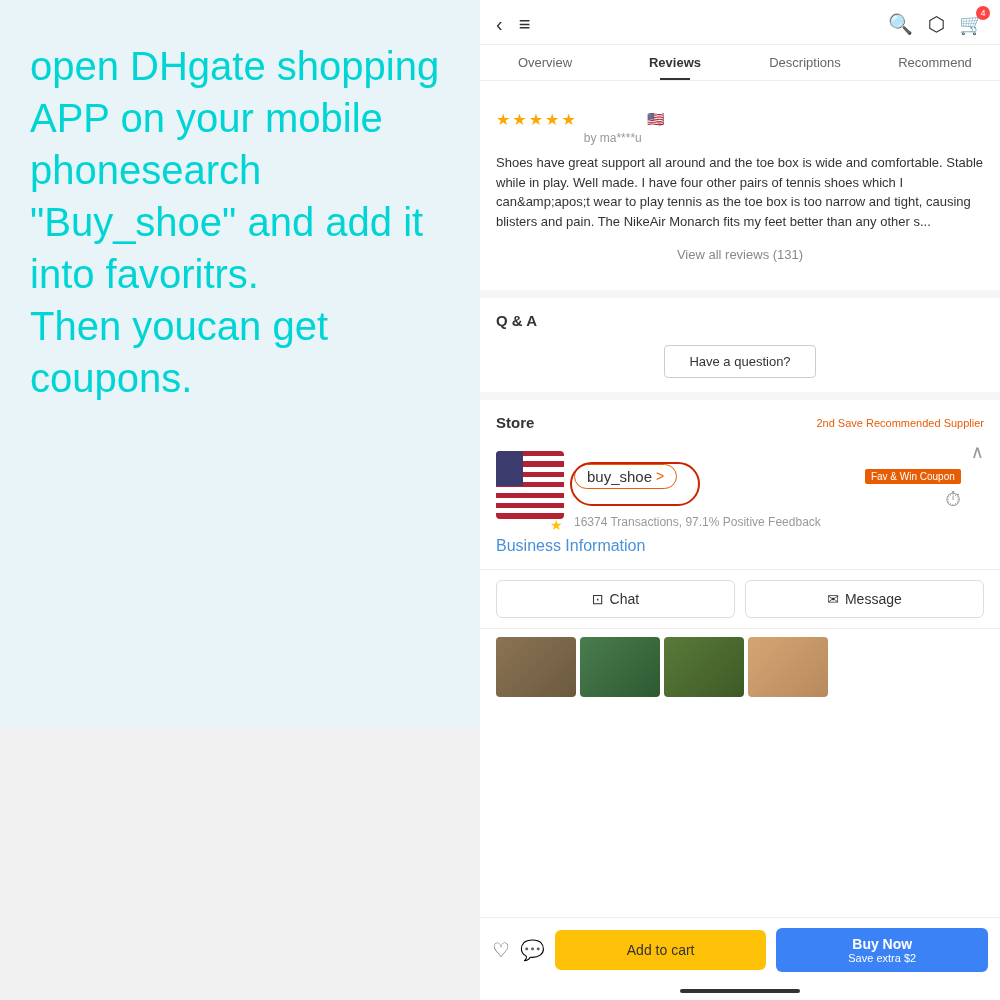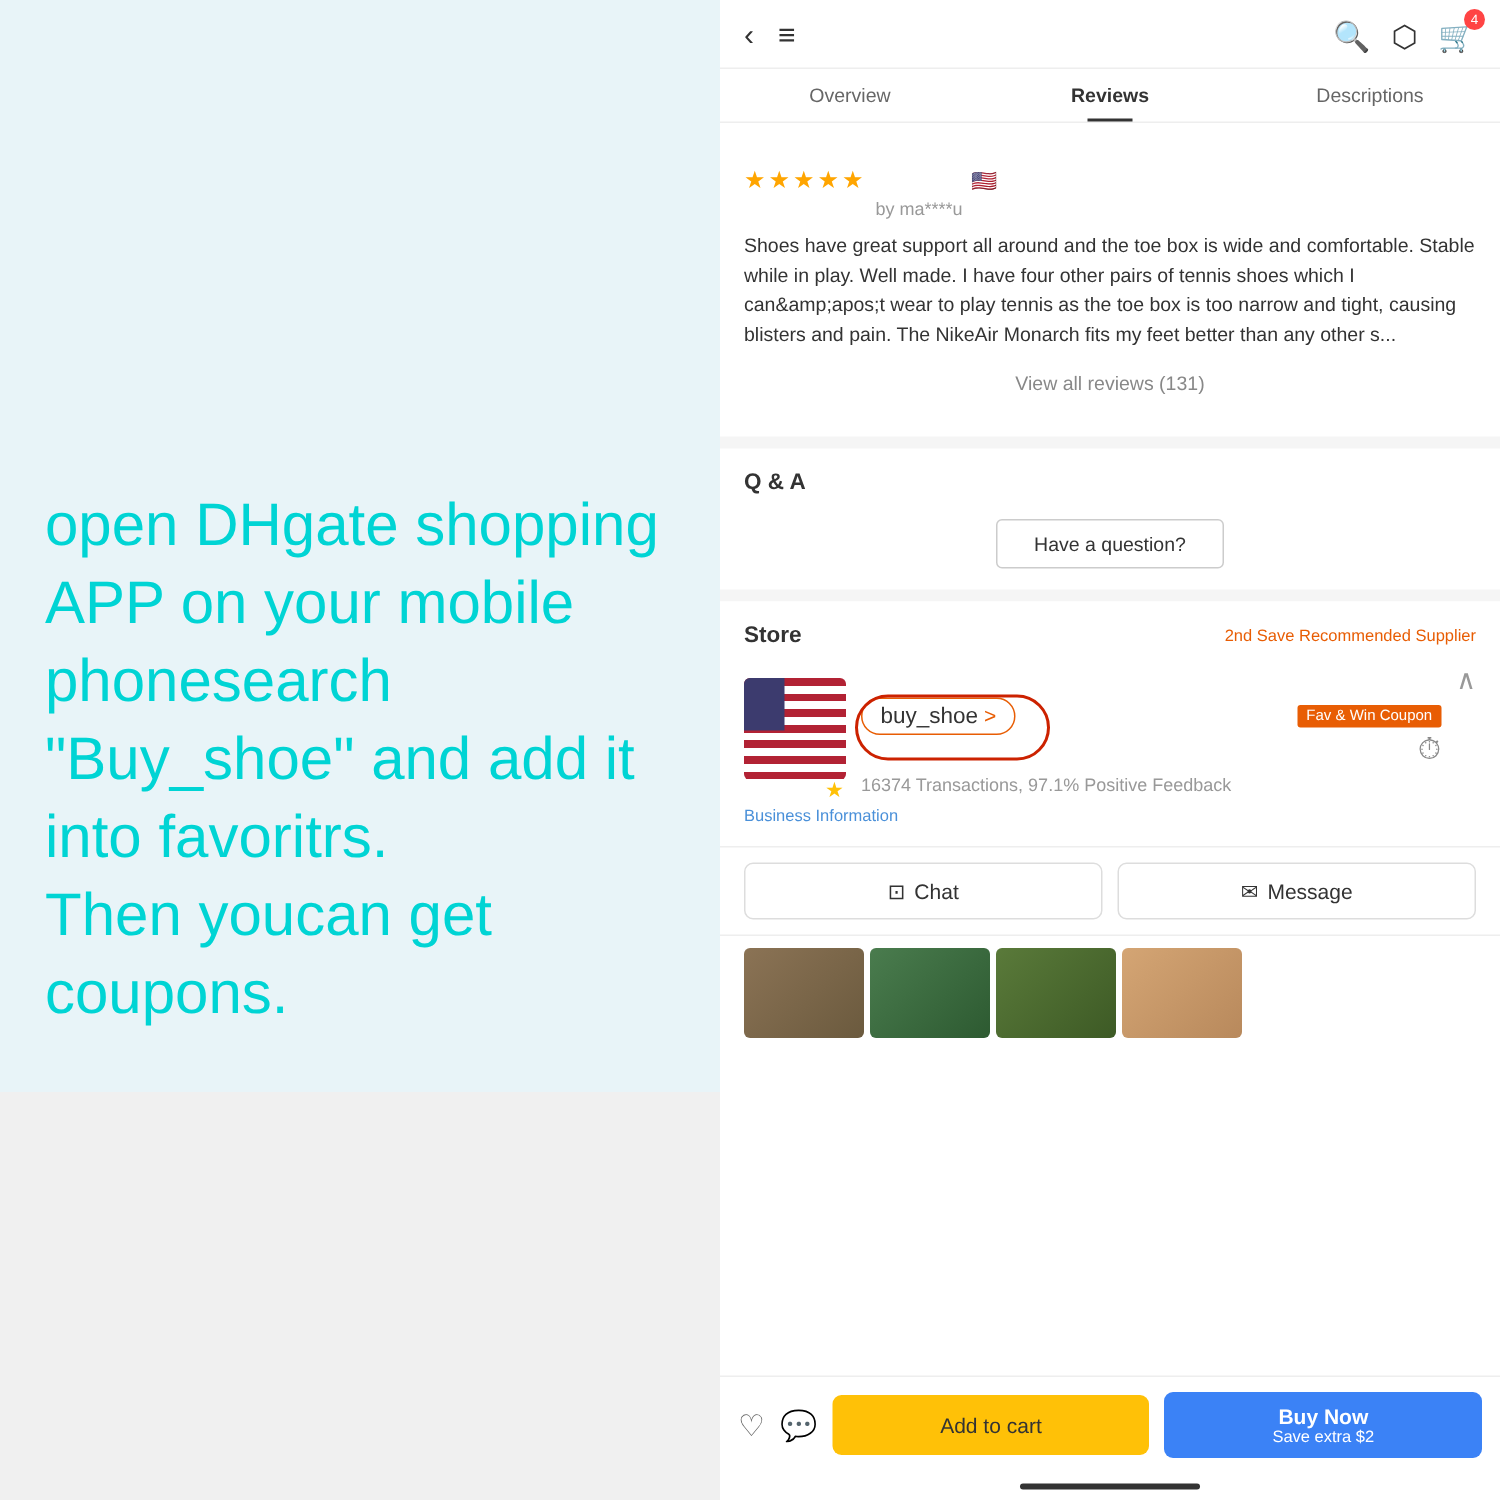--- a/index.html
+++ b/index.html
@@ -12,21 +12,21 @@
       background: #f0f0f0;
       overflow: hidden;
     }
 
     
     .left-panel {
       width: 480px;
       height: 728px;
       background: #e8f4f8;
       display: flex;
-      align-items: flex-end;
+      align-items: flex-start;
       justify-content: center;
       padding: 40px 30px;
     }
     .left-text {
       color: #00d4d4;
       font-size: 40px;
       font-weight: 500;
       line-height: 1.3;
       text-align: left;
     }
@@ -282,21 +282,21 @@
       position: absolute;
       bottom: -4px;
       left: 54px;
     }
     .store-stats {
       font-size: 12px;
       color: #999;
       margin-top: 4px;
     }
     .business-info-link {
-      font-size: 11px;
+      font-size: 16px;
       color: #4a90d9;
       display: block;
       margin-top: 6px;
       cursor: pointer;
     }
     .collapse-btn {
       position: absolute;
       right: 0;
       top: 0;
       font-size: 18px;
@@ -445,20 +445,23 @@
 
   <div class="tab-bar">
     <div class="tab-item">
       <span>Overview</span>
     </div>
     <div class="tab-item active">
       <span>Reviews</span>
     </div>
     <div class="tab-item">
       <span>Descriptions</span>
+    </div>
+    <div class="tab-item">
+      <span>Recommend</span>
     </div>
   </div>
 
   <div class="content-area">
 
     <div class="review-section">
       <div class="stars-row">
         <span class="stars">★★★★★</span>
         <span class="reviewer">by ma****u</span>
         <span class="flag">🇺🇸</span>

